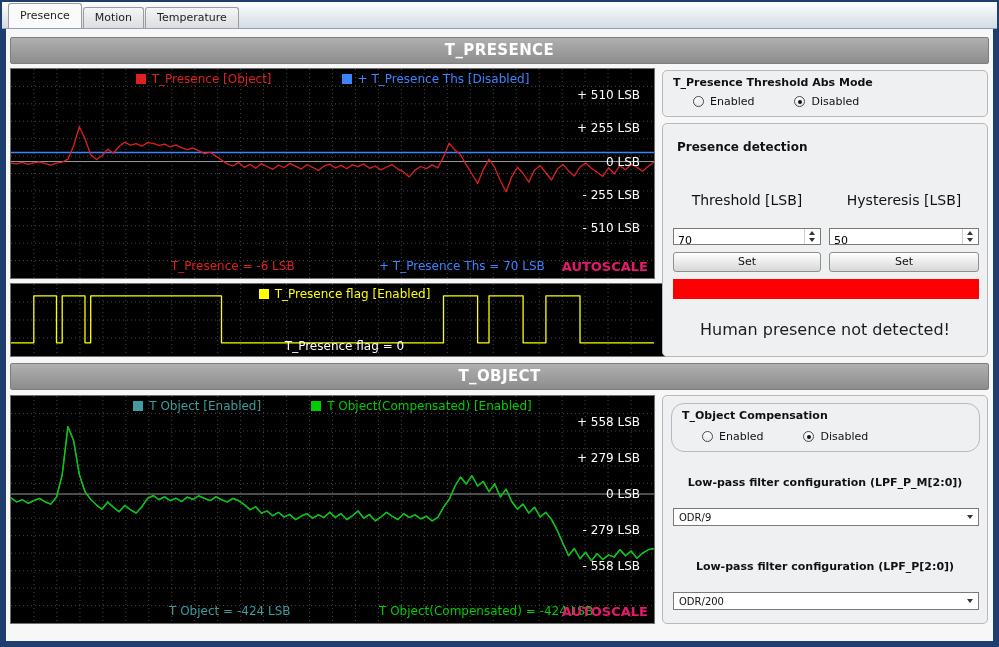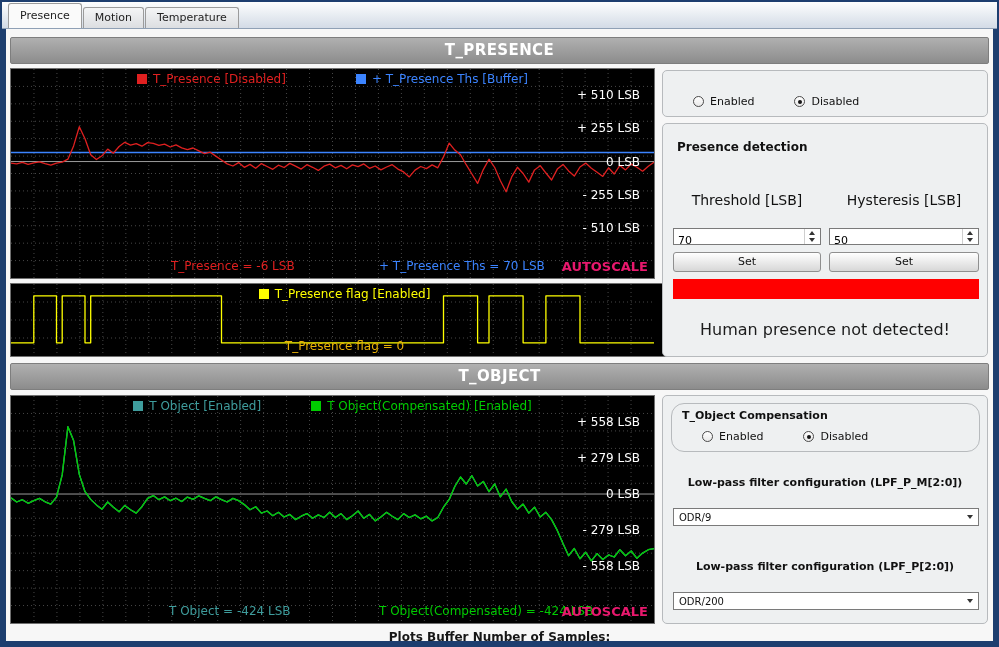--- a/index.html
+++ b/index.html
@@ -135,25 +135,25 @@
             <text x="629" y="30.254975124378113" fill="#ffffff" text-anchor="end" font-size="12">+ 510 LSB</text>
             <text x="629" y="63.39863184079602" fill="#ffffff" text-anchor="end" font-size="12">+ 255 LSB</text>
             <text x="629" y="96.54228855721392" fill="#ffffff" text-anchor="end" font-size="12">0 LSB</text>
             <text x="629" y="129.68594527363183" fill="#ffffff" text-anchor="end" font-size="12">- 255 LSB</text>
             <text x="629" y="162.82960199004975" fill="#ffffff" text-anchor="end" font-size="12">- 510 LSB</text>
           </svg>
         </div>
       <div class="legend">
         <span class="leg" style="color: rgb(224, 32, 32);">
           <span class="swatch" style="background: rgb(224, 32, 32);"></span>
-          <span>T_Presence [Disabled]</span>
+          <span>T_Presence [Object]</span>
         </span>
         <span class="leg" style="color: rgb(60, 132, 255);">
           <span class="swatch" style="background: rgb(60, 132, 255);"></span>
-          <span>+ T_Presence Ths [Buffer]</span>
+          <span>+ T_Presence Ths [Disabled]</span>
         </span>
       </div>
       <div class="readouts">
         <span class="r1" style="color: rgb(224, 32, 32);">T_Presence = -6 LSB</span>
         <span class="r2" style="color: rgb(60, 132, 255);">+ T_Presence Ths = 70 LSB</span>
         <span class="auto" style="color: rgb(232, 24, 109);">AUTOSCALE</span>
       </div>
     </div>
 
     <div class="chart" id="chart-flag">
@@ -191,24 +191,25 @@
             <line x1="0" y1="54" x2="643" y2="54" stroke="#474747" stroke-dasharray="1 3"></line>
             <path d="M0.0 58.8H5.7V58.8H11.4V58.8H17.1V58.8H22.8V11.8H28.5V11.8H34.1V11.8H39.8V11.8H45.5V58.8H51.2V11.8H56.9V11.8H62.6V11.8H68.3V11.8H74.0V58.8H79.7V11.8H85.4V11.8H91.0V11.8H96.7V11.8H102.4V11.8H108.1V11.8H113.8V11.8H119.5V11.8H125.2V11.8H130.9V11.8H136.6V11.8H142.3V11.8H147.9V11.8H153.6V11.8H159.3V11.8H165.0V11.8H170.7V11.8H176.4V11.8H182.1V11.8H187.8V11.8H193.5V11.8H199.2V11.8H204.8V11.8H210.5V58.8H216.2V58.8H221.9V58.8H227.6V58.8H233.3V58.8H239.0V58.8H244.7V58.8H250.4V58.8H256.1V58.8H261.8V58.8H267.4V58.8H273.1V58.8H278.8V58.8H284.5V58.8H290.2V58.8H295.9V58.8H301.6V58.8H307.3V58.8H313.0V58.8H318.7V58.8H324.3V58.8H330.0V58.8H335.7V58.8H341.4V58.8H347.1V58.8H352.8V58.8H358.5V58.8H364.2V58.8H369.9V58.8H375.6V58.8H381.2V58.8H386.9V58.8H392.6V58.8H398.3V58.8H404.0V58.8H409.7V58.8H415.4V58.8H421.1V58.8H426.8V58.8H432.5V11.8H438.2V11.8H443.8V11.8H449.5V11.8H455.2V11.8H460.9V11.8H466.6V58.8H472.3V58.8H478.0V11.8H483.7V11.8H489.4V11.8H495.1V11.8H500.7V11.8H506.4V11.8H512.1V58.8H517.8V58.8H523.5V58.8H529.2V58.8H534.9V11.8H540.6V11.8H546.3V11.8H552.0V11.8H557.6V11.8H563.3V11.8H569.0V58.8H574.7V58.8H580.4V58.8H586.1V58.8H591.8V58.8H597.5V58.8H603.2V58.8H608.9V58.8H614.5V58.8H620.2V58.8H625.9V58.8H631.6V58.8H637.3V58.8H643.0V58.8" fill="none" stroke="#ffff00" stroke-width="1.3" stroke-linejoin="round"></path>
           </svg>
         </div>
       <div class="legend tight">
         <span class="leg" style="color: rgb(255, 255, 0);">
           <span class="swatch" style="background: rgb(255, 255, 0);"></span>
           <span>T_Presence flag [Enabled]</span>
         </span>
       </div>
-      <div class="readout-center" style="color: #eab308;">T_Presence flag = 0</div>
+      <div class="readout-center" style="color: #ffffff;">T_Presence flag = 0</div>
     </div>
 
     <div class="group" id="grp-absmode">
+      <div class="group-title">T_Presence Threshold Abs Mode</div>
       <div class="radio-row" style="left:30px;top:24px;">
         <span class="radio-opt">
           <span class="rb"></span>
           <span>Enabled</span>
         </span>
         <span class="radio-opt">
           <span class="rb sel"></span>
           <span>Disabled</span>
         </span>
       </div>
@@ -333,15 +334,14 @@
         <span class="tri-dn"></span>
       </div>
 
       <div class="lpf-label" id="lbl-lpf-p">Low-pass filter configuration (LPF_P[2:0])</div>
       <div class="combo" id="combo-lpf-p">
         <span>ODR/200</span>
         <span class="tri-dn"></span>
       </div>
     </div>
 
-    <div class="footer">Plots Buffer Number of Samples:</div>
   </div>
 </div>
 
 </body></html>

